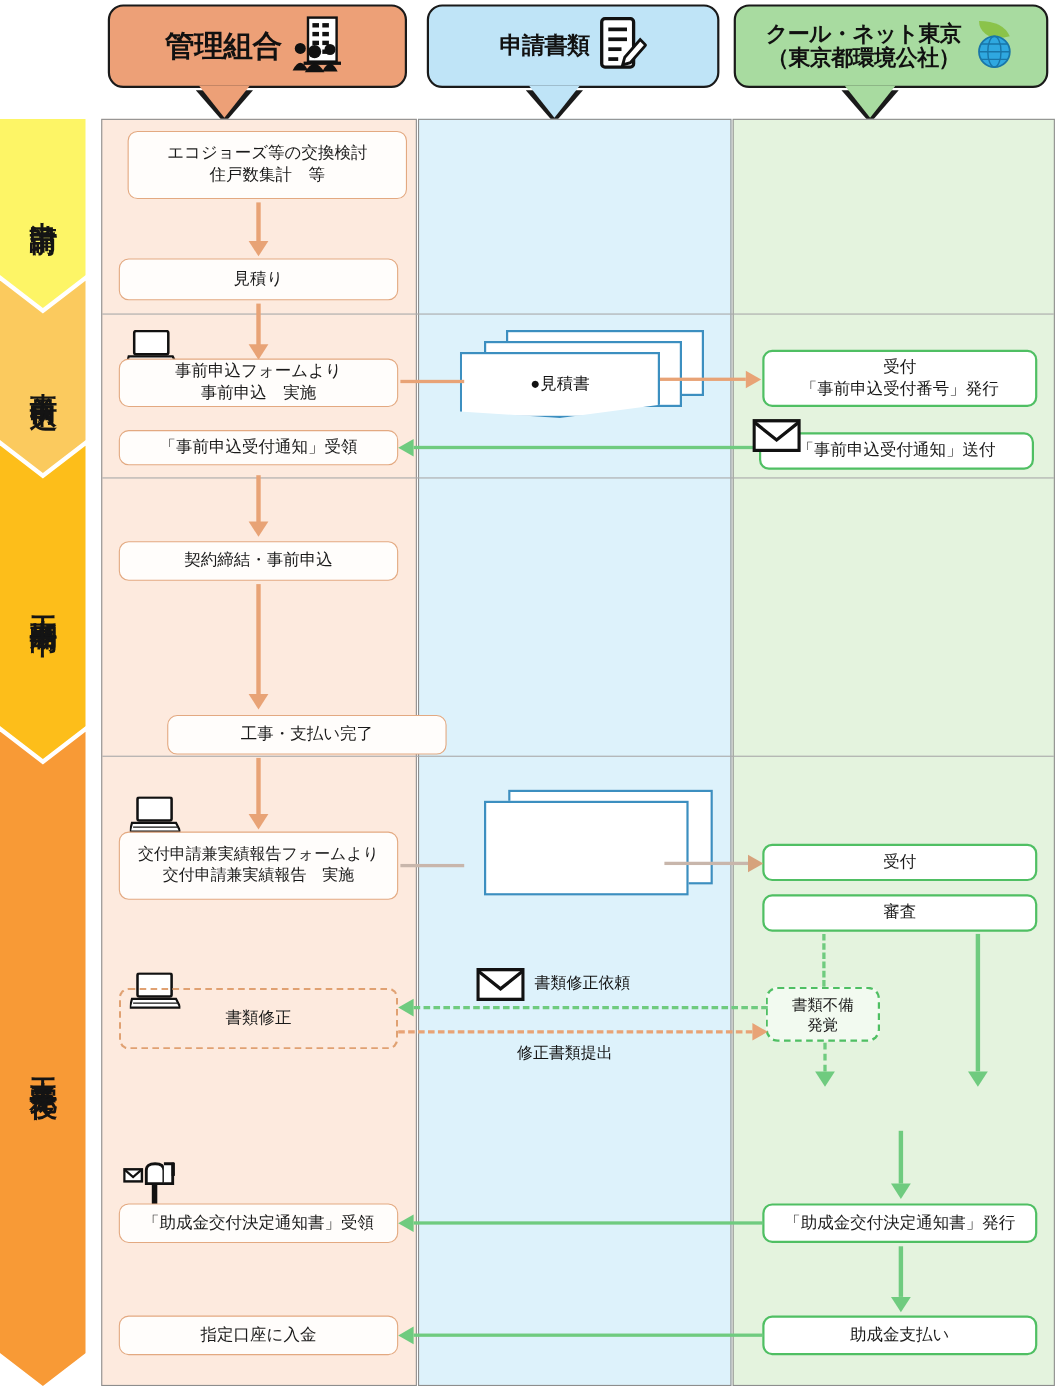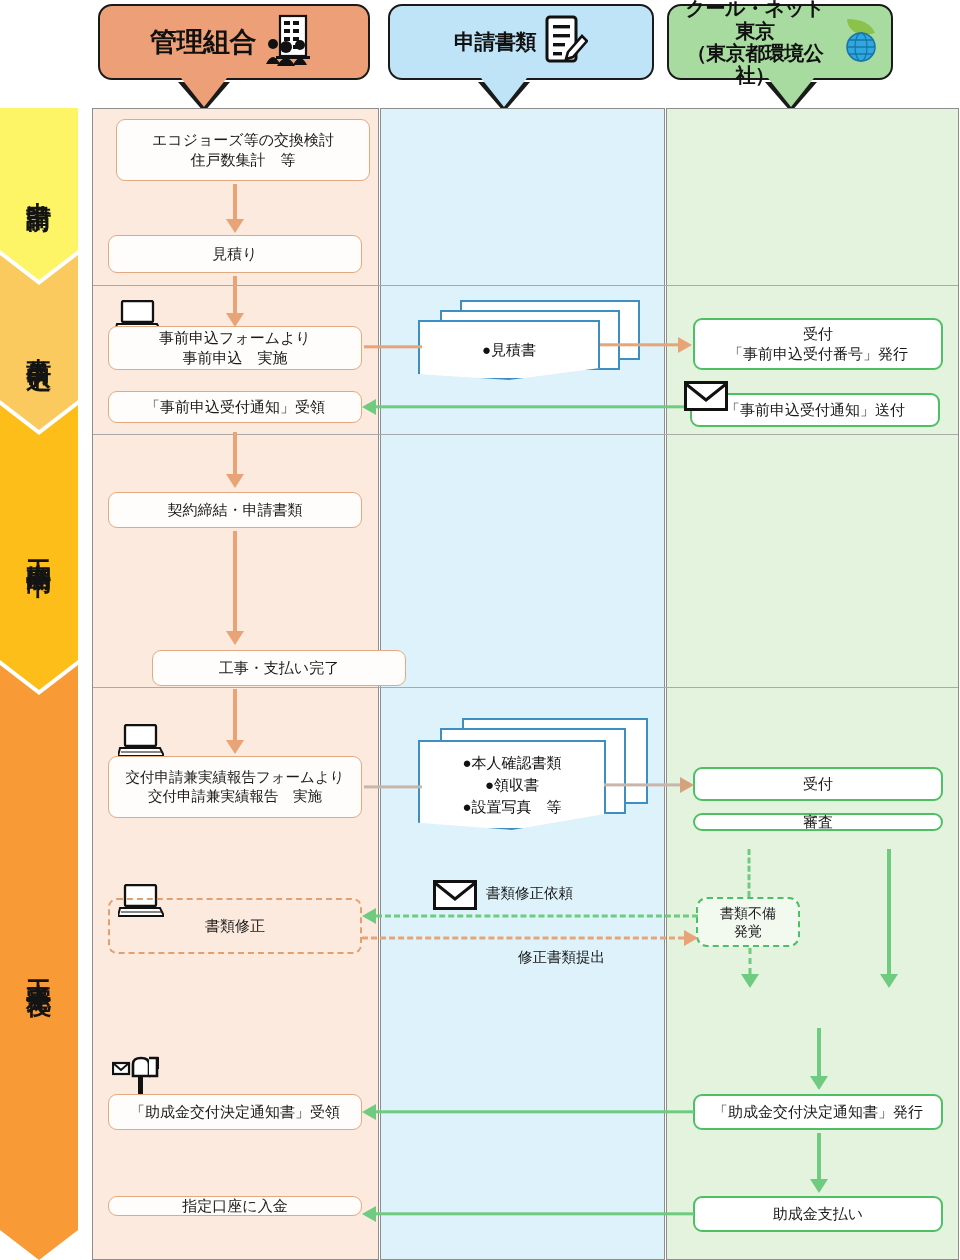--- a/index.html
+++ b/index.html
@@ -42,21 +42,21 @@
     position: absolute; left: 3px; top: -3px;
     width: 0; height: 0;
     border-left: 23px solid transparent;
     border-right: 23px solid transparent;
   }
 
   #bubble-kanri { left: 98px; top: 4px; width: 272px; height: 76px; background: #eda077; }
   #bubble-kanri .btxt { font-size: 27px; }
   #bubble-shorui { left: 388px; top: 4px; width: 266px; height: 76px; background: #bfe4f7; }
   #bubble-shorui .btxt { font-size: 21px; }
-  #bubble-cool { left: 667px; top: 4px; width: 226px; height: 76px; background: #a8dba0; }
+  #bubble-cool { left: 667px; top: 4px; width: 286px; height: 76px; background: #a8dba0; }
   #bubble-cool .btxt { font-size: 20px; }
 
   
   #stages { position: absolute; left: 0; top: 108px; width: 78px; height: 1152px; }
   .stage {
     position: absolute; left: 0; width: 78px;
     display: flex; align-items: center; justify-content: center;
   }
   .stage .sv {
     writing-mode: vertical-rl;
@@ -262,21 +262,21 @@
   <div class="box orange" style="left:108px; top:326px; width:254px; height:44px;">事前申込フォームより
 事前申込　実施</div>
 
   <div class="box orange" style="left:108px; top:391px; width:254px; height:32px;">「事前申込受付通知」受領</div>
 
   <div class="varrow" style="left:225px; top:432px; width:20px; height:56px;">
     <span class="shaft" style="top:0; width:4px; height:43px; background:#e8a376;"></span>
     <span class="head" style="border-left:9px solid transparent; border-right:9px solid transparent; border-top:14px solid #e8a376;"></span>
   </div>
 
-  <div class="box orange" style="left:108px; top:492px; width:254px; height:36px;">契約締結・申請書類</div>
+  <div class="box orange" style="left:108px; top:492px; width:254px; height:36px;">契約締結・事前申込</div>
 
   <div class="varrow" style="left:225px; top:531px; width:20px; height:114px;">
     <span class="shaft" style="top:0; width:4px; height:101px; background:#e8a376;"></span>
     <span class="head" style="border-left:9px solid transparent; border-right:9px solid transparent; border-top:14px solid #e8a376;"></span>
   </div>
 
   <div class="box orange" style="left:108px; top:650px; width:254px; height:36px;margin-left:44px;">工事・支払い完了</div>
 
   <div class="varrow" style="left:225px; top:689px; width:20px; height:65px;">
     <span class="shaft" style="top:0; width:4px; height:51px; background:#e8a376;"></span>
@@ -307,59 +307,56 @@
       <rect x="1" y="7" width="16" height="11" fill="#fff" stroke="#111" stroke-width="2.2"></rect>
       <path d="M1 7 L9 14 L17 7" fill="none" stroke="#111" stroke-width="2"></path>
       <path d="M21 20 L21 8 q0 -6 8 -6 q8 0 8 6 L37 20 Z" fill="#fff" stroke="#111" stroke-width="2.6"></path>
       <path d="M37 2 L45 2 L45 20 L37 20" fill="#fff" stroke="#111" stroke-width="2.6"></path>
       <rect x="44" y="1" width="3" height="12" fill="#111"></rect>
       <rect x="26" y="20" width="5" height="23" fill="#111"></rect>
     </svg>
   </span>
   <div class="box orange" style="left:108px; top:1094px; width:254px; height:36px;">「助成金交付決定通知書」受領</div>
 
-  <div class="box orange" style="left:108px; top:1196px; width:254px; height:20px;">指定口座に入金</div>
+  <div class="box orange" style="left:108px; top:1196px; width:254px; height:36px;">指定口座に入金</div>
 
   <div class="docstack" style="left:418px; top:300px; width:222px; height:80px;">
     <span class="docsheet" style="left:42px; top:0px; width:180px; height:60px;"></span>
     <span class="docsheet" style="left:22px; top:10px; width:180px; height:60px;"></span>
     <span class="docfront" style="left:0px; top:20px; width:182px; height:60px; clip-path: polygon(0 0, 100% 0, 100% 80%, 50% 100%, 0 90%);">●見積書</span>
   </div>
 
   <div class="docstack" style="left:418px; top:718px; width:232px; height:112px;">
     <span class="docsheet" style="left:44px; top:0px; width:186px; height:86px;"></span>
     <span class="docsheet" style="left:22px; top:10px; width:186px; height:86px;"></span>
-    <span class="docfront" style="left:0px; top:22px; width:188px; height:90px; clip-path: polygon(0 0, 100% 0, 100% 82%, 50% 100%, 0 92%);">●本人確認書類
-●領収書
-●設置写真　等</span>
   </div>
 
   <span class="icon" style="left:433px; top:880px;">
     <svg width="44" height="30" viewBox="0 0 44 30">
       <rect x="1.5" y="1.5" width="41" height="27" fill="#fff" stroke="#111" stroke-width="3"></rect>
       <path d="M2 3 L22 19 L42 3" fill="none" stroke="#111" stroke-width="3"></path>
     </svg>
   </span>
   <span class="lbl" style="left:486px; top:884px;">書類修正依頼</span>
-  <span class="lbl" style="left:470px; top:948px;margin-left:48px;">修正書類提出</span>
+  <span class="lbl" style="left:470px; top:948px;">修正書類提出</span>
 
   <div class="box green" style="left:693px; top:318px; width:250px; height:52px;">受付
 「事前申込受付番号」発行</div>
 
   <span class="icon" style="left:684px; top:381px; z-index:5;">
     <svg width="44" height="30" viewBox="0 0 44 30">
       <rect x="1.5" y="1.5" width="41" height="27" fill="#fff" stroke="#111" stroke-width="3"></rect>
       <path d="M2 3 L22 19 L42 3" fill="none" stroke="#111" stroke-width="3"></path>
     </svg>
   </span>
   <div class="box green" style="left:690px; top:393px; width:250px; height:34px;">「事前申込受付通知」送付</div>
 
   <div class="box green" style="left:693px; top:767px; width:250px; height:34px;">受付</div>
 
-  <div class="box green" style="left:693px; top:813px; width:250px; height:18px;">審査</div>
+  <div class="box green" style="left:693px; top:813px; width:250px; height:34px;">審査</div>
 
   <div class="varrow" style="left:739px; top:849px; width:20px; height:48px;">
     <span class="shaft" style="top:0; width:0; height:48px; border-left:3.4px dashed #6fcb7f;"></span>
   </div>
 
   <div class="box dashed-green" style="left:696px; top:897px; width:104px; height:50px; font-size:14px;">書類不備
 発覚</div>
 
   <div class="varrow" style="left:739px; top:948px; width:22px; height:40px;">
     <span class="shaft" style="top:0; width:0; height:26px; border-left:3.4px dashed #6fcb7f;"></span>

